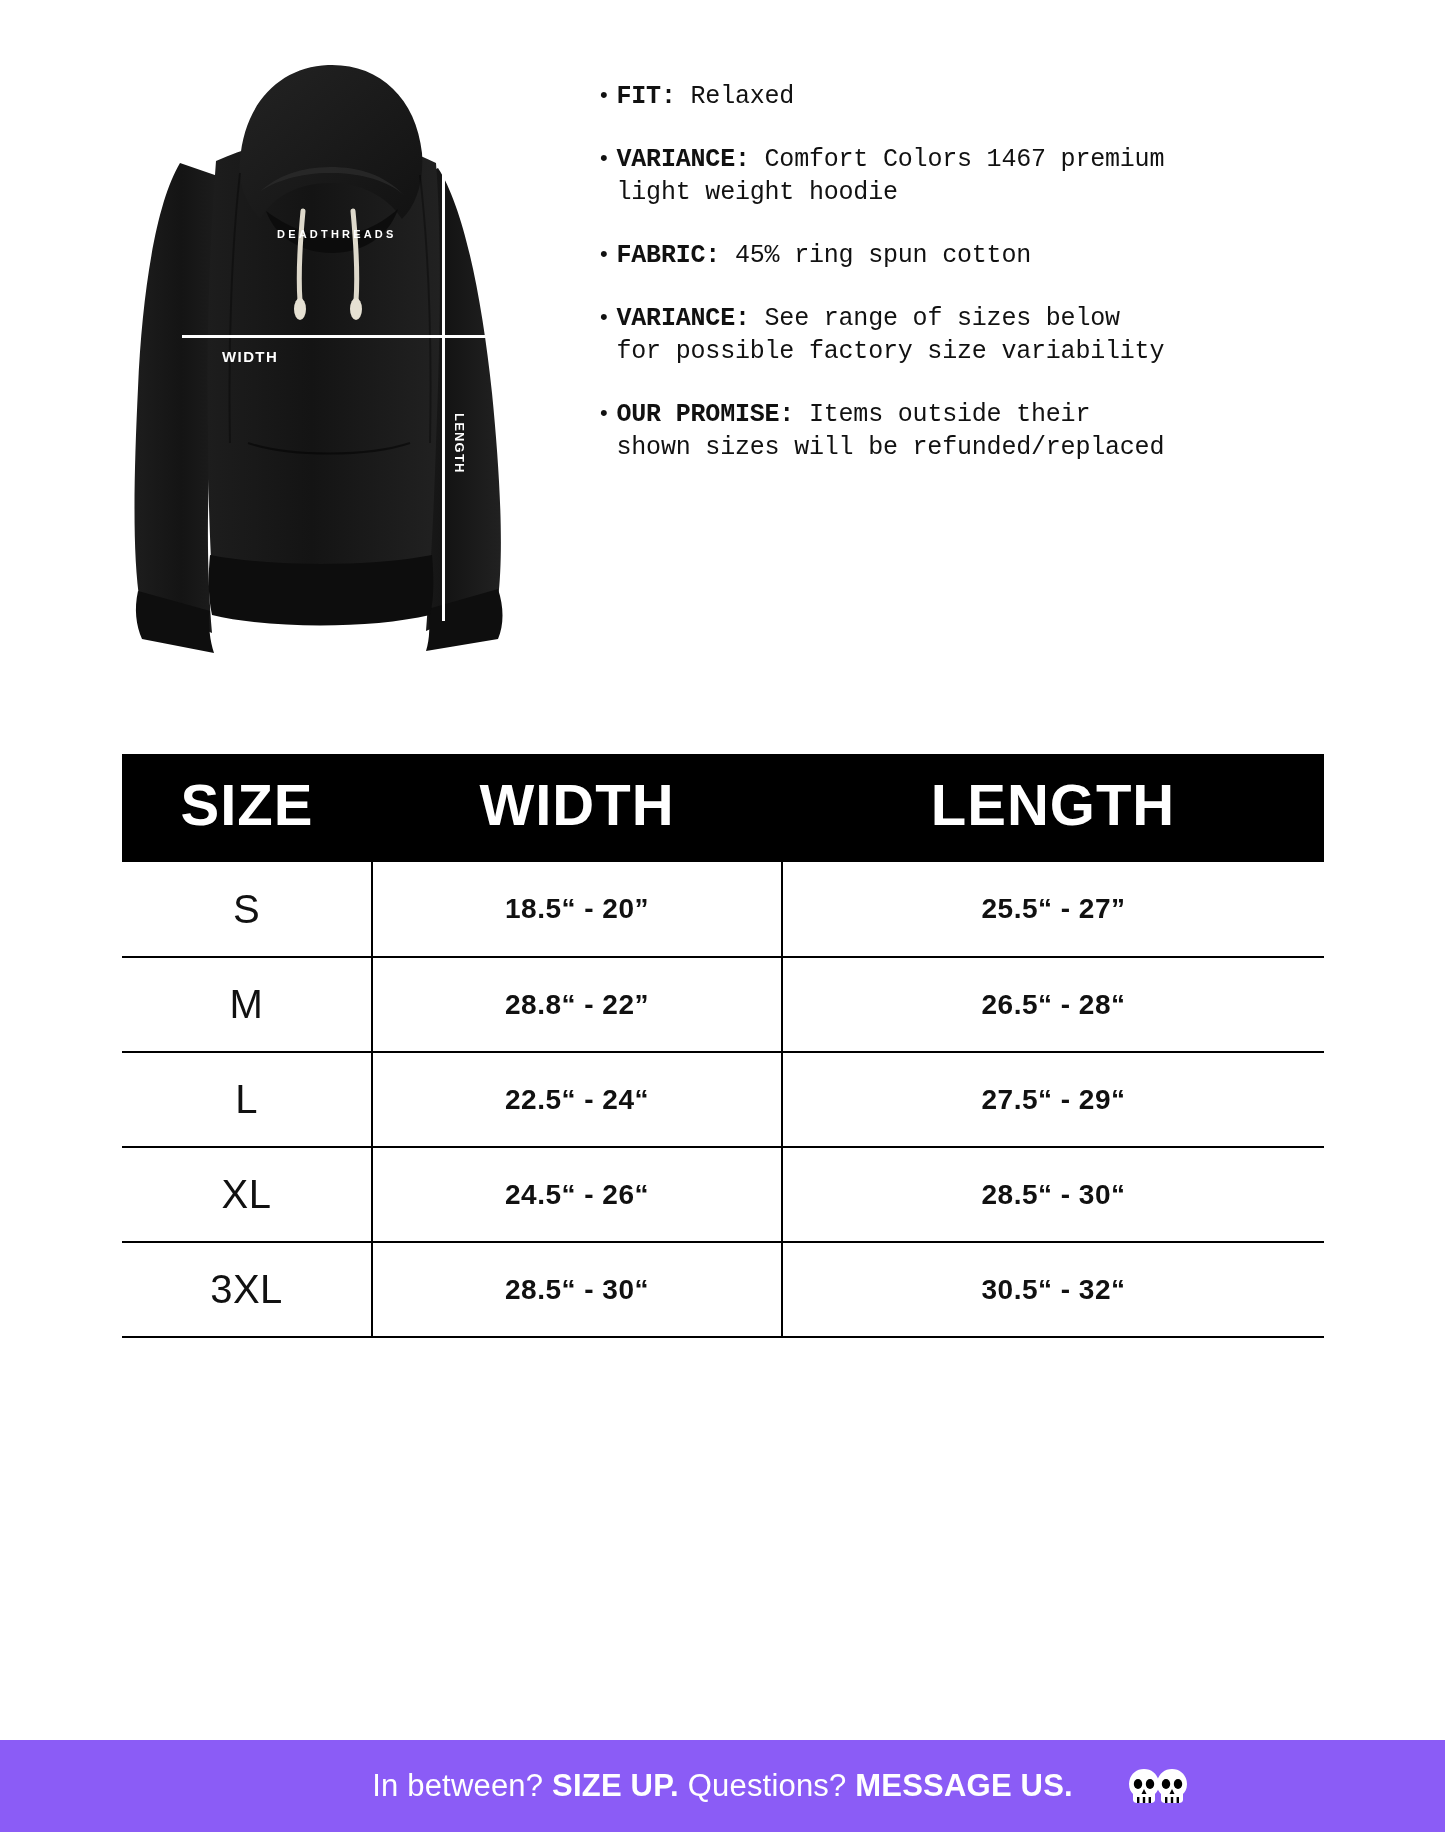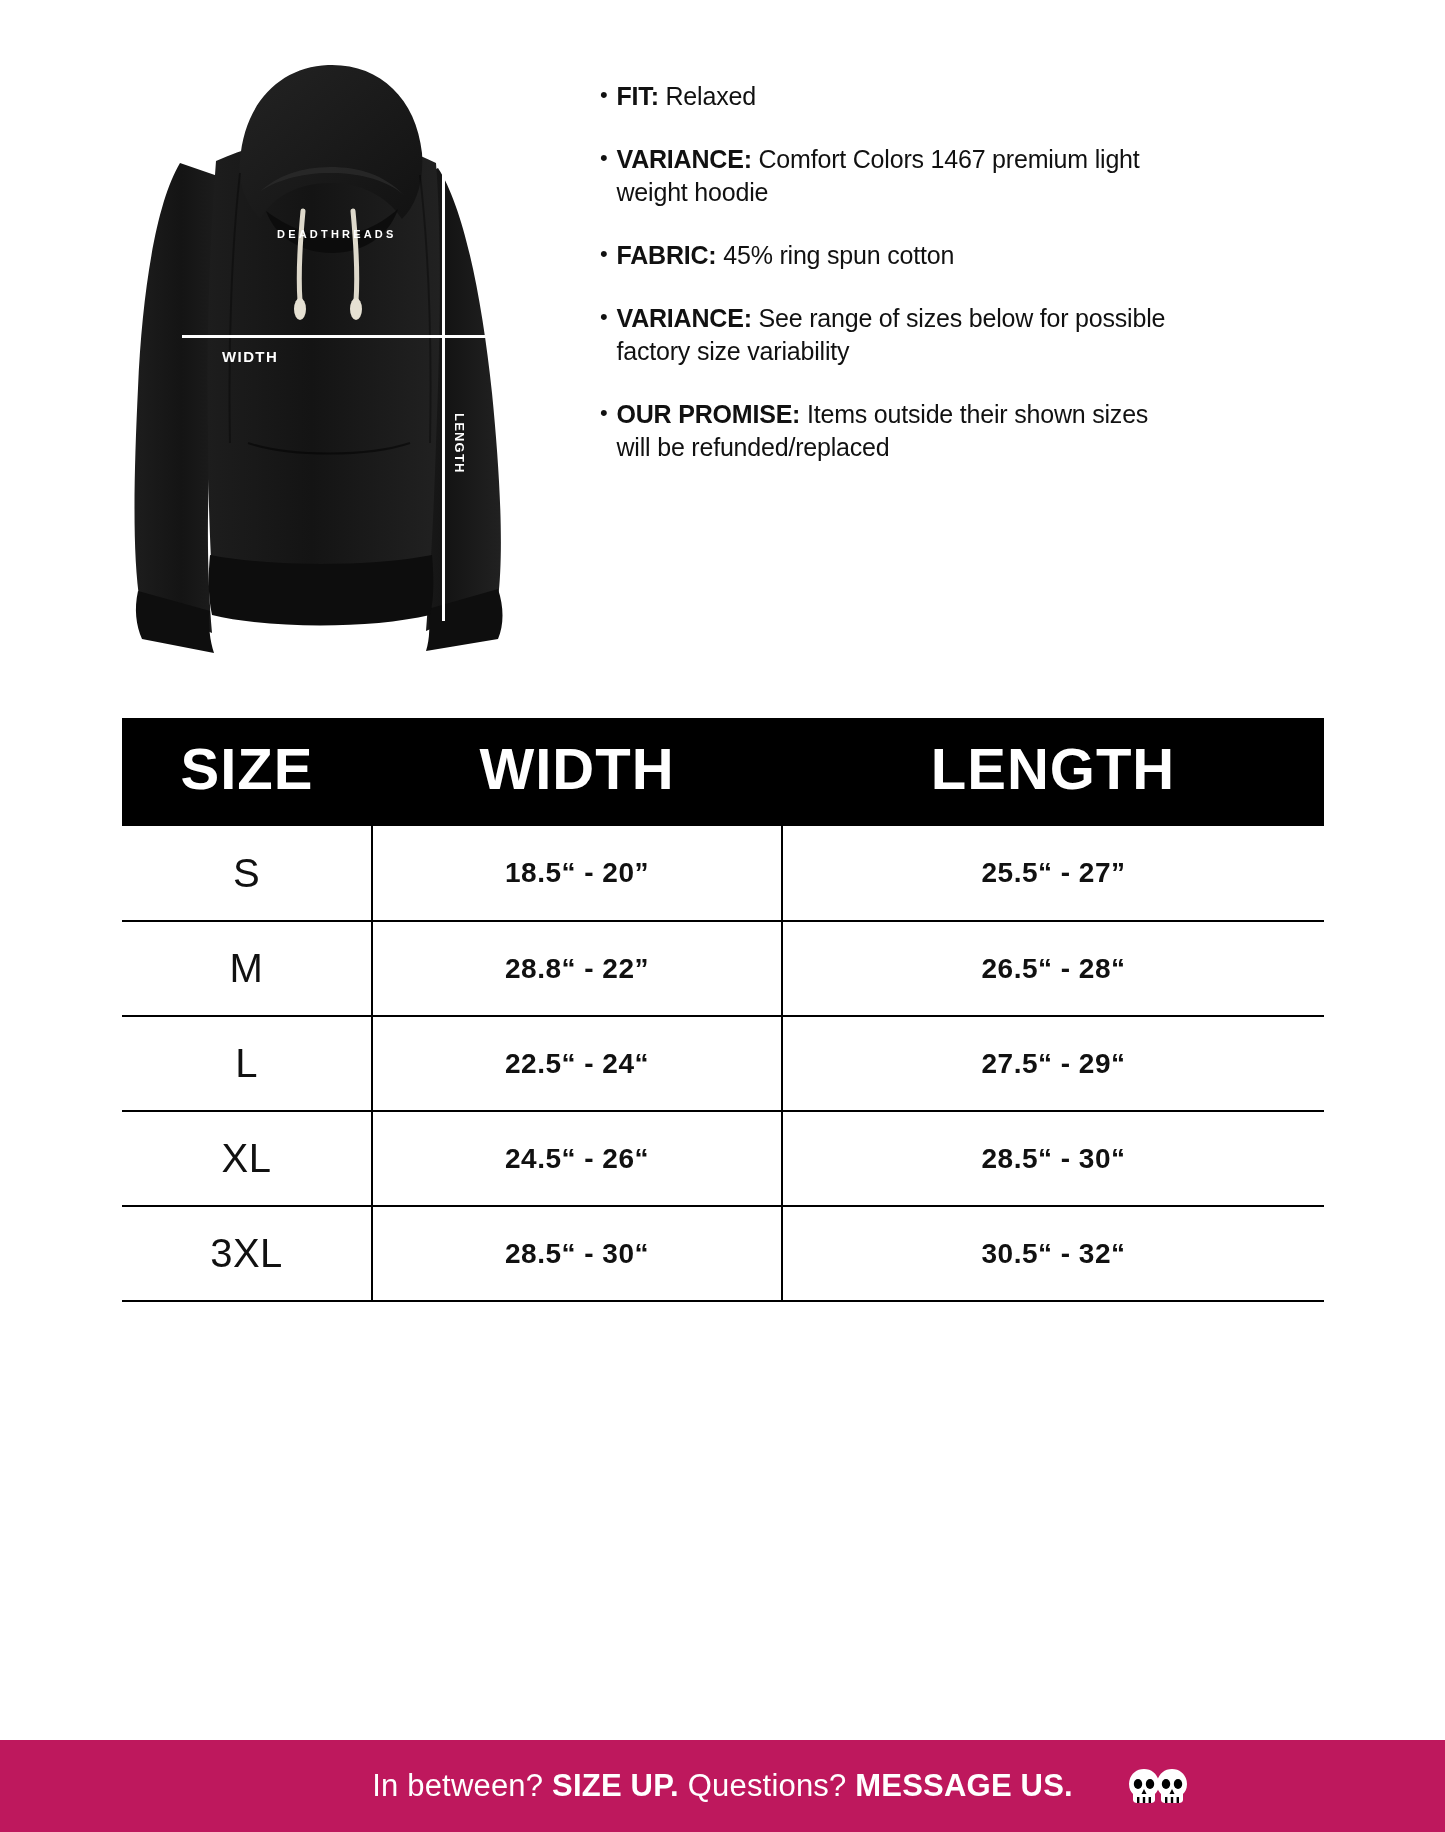--- a/index.html
+++ b/index.html
@@ -94,34 +94,35 @@
     line-height: 1.32;
     font-family: "Liberation Sans Narrow", "Liberation Sans", sans-serif;
     letter-spacing: -0.2px;
   }
   .bullet .dot {
     flex: 0 0 auto;
     margin-right: 9px;
     font-size: 22px;
     line-height: 1.35;
   }
-  .bullet .txt { flex: 1 1 auto; }
+  .bullet .txt { flex: 1 1 auto; font-family: Liberation Mono, monospace; }
   .bullet .txt b { font-weight: 700; }
 
   
   .table-wrap {
     position: absolute;
     left: 122px;
     top: 718px;
     width: 1202px;
   }
   table.size-table {
     width: 100%;
     border-collapse: collapse;
     table-layout: fixed;
+    margin-top: 36px;
   }
   table.size-table thead th {
     background: #000000;
     color: #ffffff;
     font-size: 58px;
     font-weight: 700;
     letter-spacing: 1px;
     padding: 17px 0 24px 0;
     font-family: "Liberation Sans Narrow", "Liberation Sans", sans-serif;
   }
@@ -142,21 +143,21 @@
   table.size-table tbody td:last-child { border-right: none; }
   table.size-table tbody td.size-cell { font-weight: 400; font-size: 40px; }
 
   
   .footer {
     position: absolute;
     left: 0;
     bottom: 0;
     width: 1445px;
     height: 92px;
-    background: #be185d;
+    background: #8b5cf6;
     display: flex;
     align-items: center;
     justify-content: center;
   }
   .footer-text {
     color: #ffffff;
     font-size: 31px;
     font-weight: 400;
     font-family: "Liberation Sans Narrow", "Liberation Sans", sans-serif;
     letter-spacing: 0.2px;

